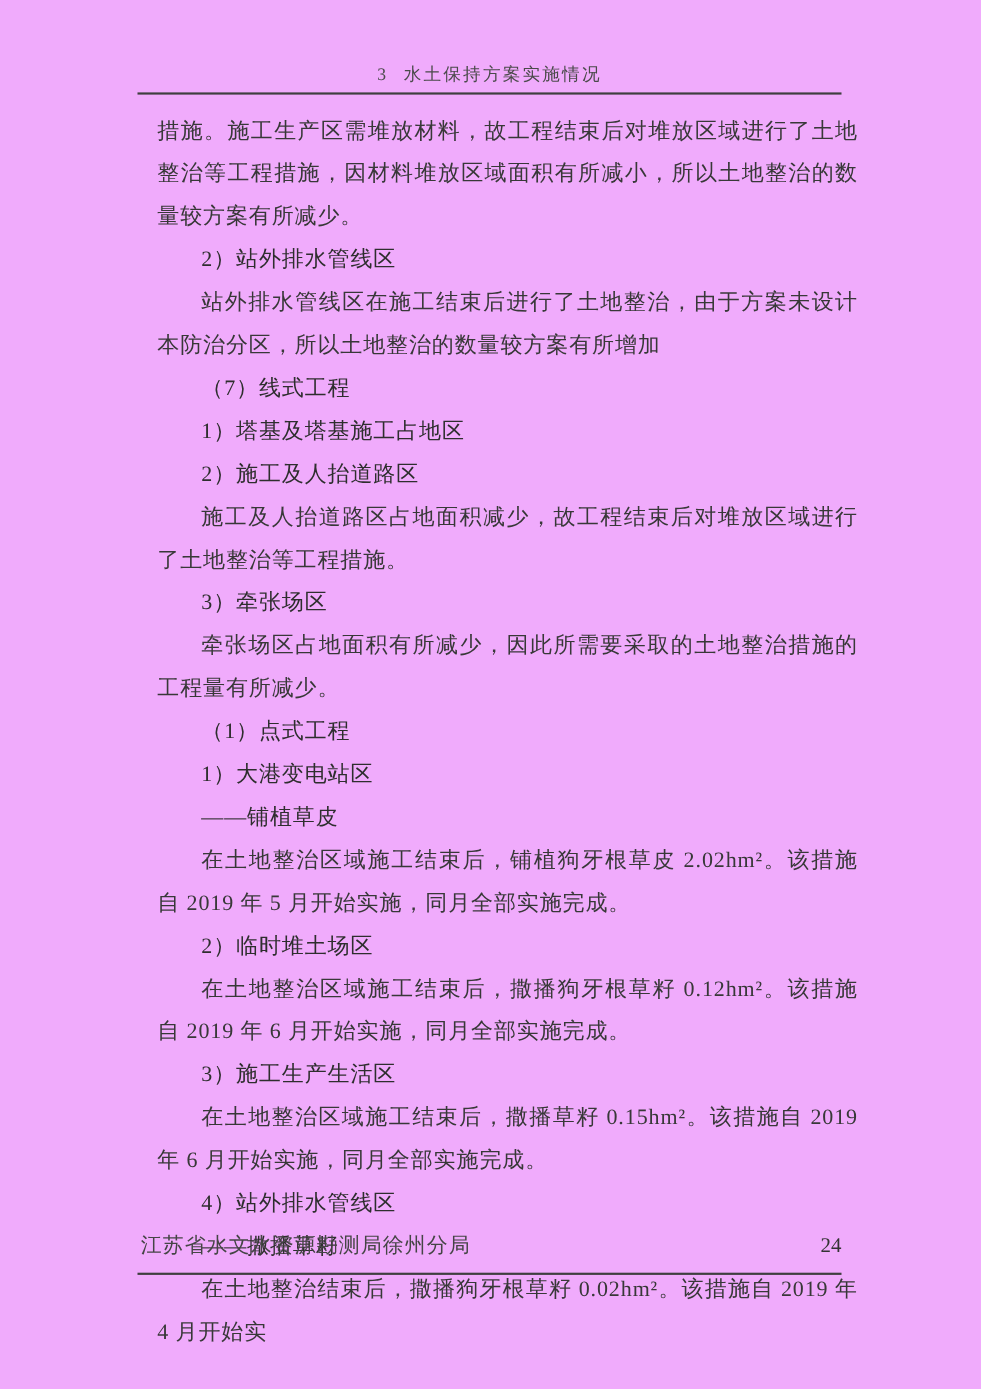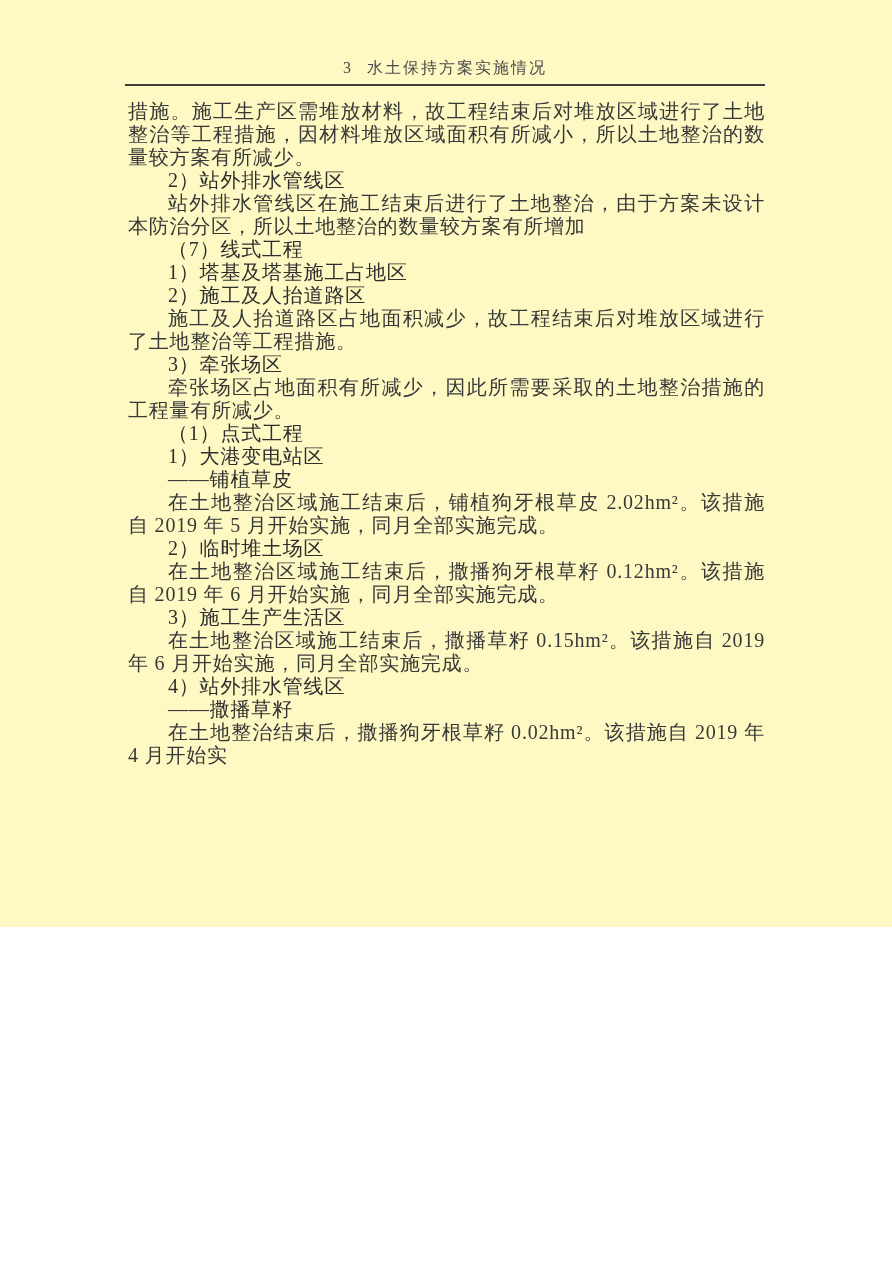--- a/index.html
+++ b/index.html
@@ -3,22 +3,22 @@
 <meta charset="utf-8">
 <style>
   html, body {
     margin: 0;
     padding: 0;
     background: #ffffff;
   }
   .page {
     position: relative;
     width: 892px;
-    height: 927px;
-    background: #fef9c3;
+    height: 1263px;
+    background: #f0abfc;
     overflow: hidden;
     font-family: "Liberation Serif", "DejaVu Serif", serif;
     color: #383838;
   }
   
   .page-header {
     position: absolute;
     top: 58px;
     left: 125px;
     width: 640px;
@@ -35,24 +35,24 @@
     position: absolute;
     top: 84px;
     left: 125px;
     width: 640px;
     border-top: 2px solid #3f3f3f;
   }
   
   .document-body {
     position: absolute;
     top: 100px;
-    left: 128px;
+    left: 143px;
     width: 637px;
     font-size: 20px;
-    line-height: 23px;
+    line-height: 39px;
     letter-spacing: 0.8px;
   }
   .para {
     text-align: justify;
     text-indent: 2em;
     margin: 0;
   }
   .para-cont {
     text-indent: 0;
   }

